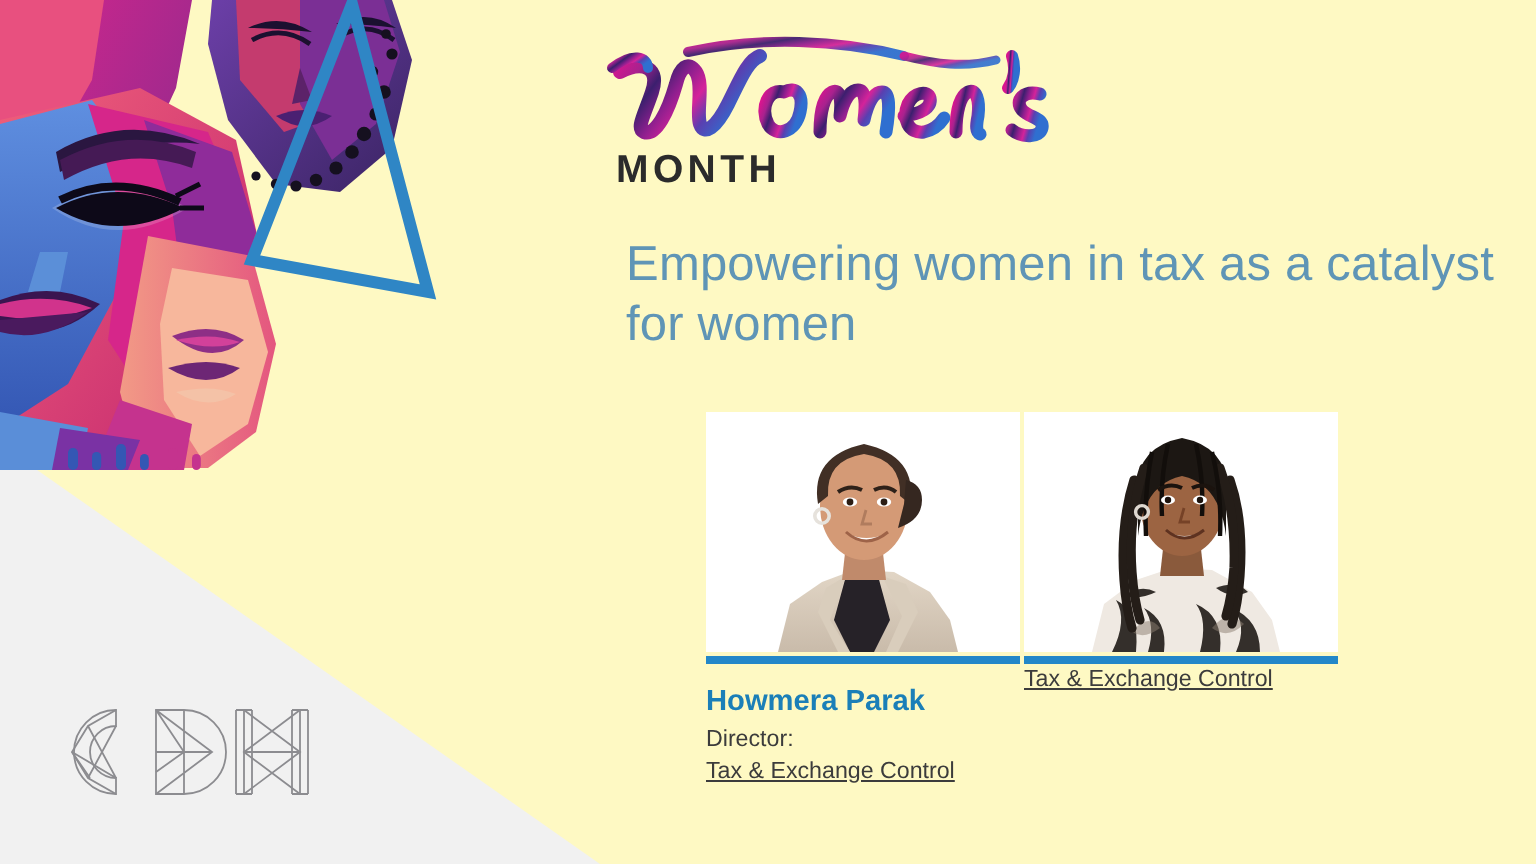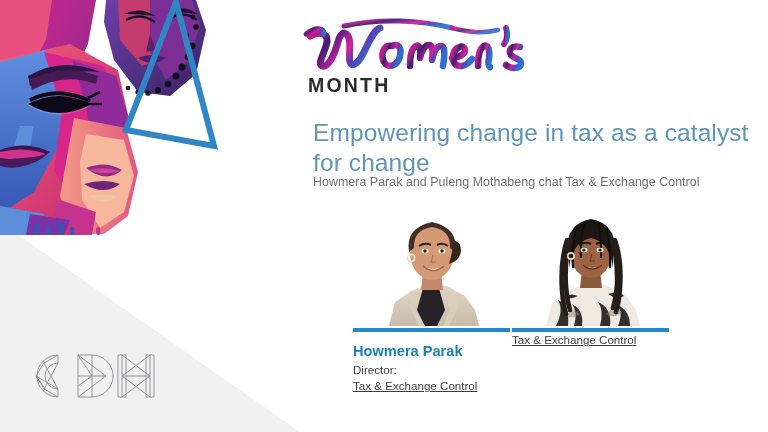--- a/index.html
+++ b/index.html
@@ -2,21 +2,21 @@
 <html><head>
 <meta charset="utf-8">
 <title>Women's Month Slide</title>
 <style>
   html,body{margin:0;padding:0;background:#222;}
   *{box-sizing:border-box;}
   #slide{
     position:relative;
     width:768px;height:432px;
     overflow:hidden;
-    background:#ffffff;
+    background:#fef9c3;
     font-family:"Liberation Sans", sans-serif;
   }
 
   
   .wedge{
     position:absolute;left:0;top:0;width:330px;height:432px;
     background:#f1f1f1;
     clip-path:polygon(0 222px, 300px 432px, 0 432px);
     z-index:1;
   }
@@ -255,23 +255,22 @@
           <path d="M206 12 C208 18 207 24 204 28" stroke-width="6"></path>
           <path d="M220 31 C212 29 207 34 211 39 C215 43 222 43 221 48 C220 53 211 53 206 49" stroke-width="6.5"></path>
 
           <path d="M44 10 C80 2 120 4 152 12" stroke-width="5" opacity="0.95"></path>
           <path d="M152 12 C168 16 182 18 198 14" stroke-width="4.5" opacity="0.9"></path>
         </g>
       </svg>
       <div class="wm-month">MONTH</div>
     </div>
 
-    <div class="headline">Empowering change in tax as a catalyst for change</div>
-
-    <div class="subhead">Howmera Parak and Puleng Mothabeng chat Tax &amp; Exchange Control</div>
+    <div class="headline">Empowering women in tax as a catalyst for women</div>
+
 
     <div class="speakers">
 
       <div class="speaker s0">
         <div class="photo">
           <svg viewBox="0 0 157 120" xmlns="http://www.w3.org/2000/svg">
             <defs>
               <linearGradient id="bz1" x1="0" y1="0" x2="0" y2="1">
                 <stop offset="0" stop-color="#e2d6c6"></stop>
                   <stop offset="1" stop-color="#c9bbaa"></stop>

